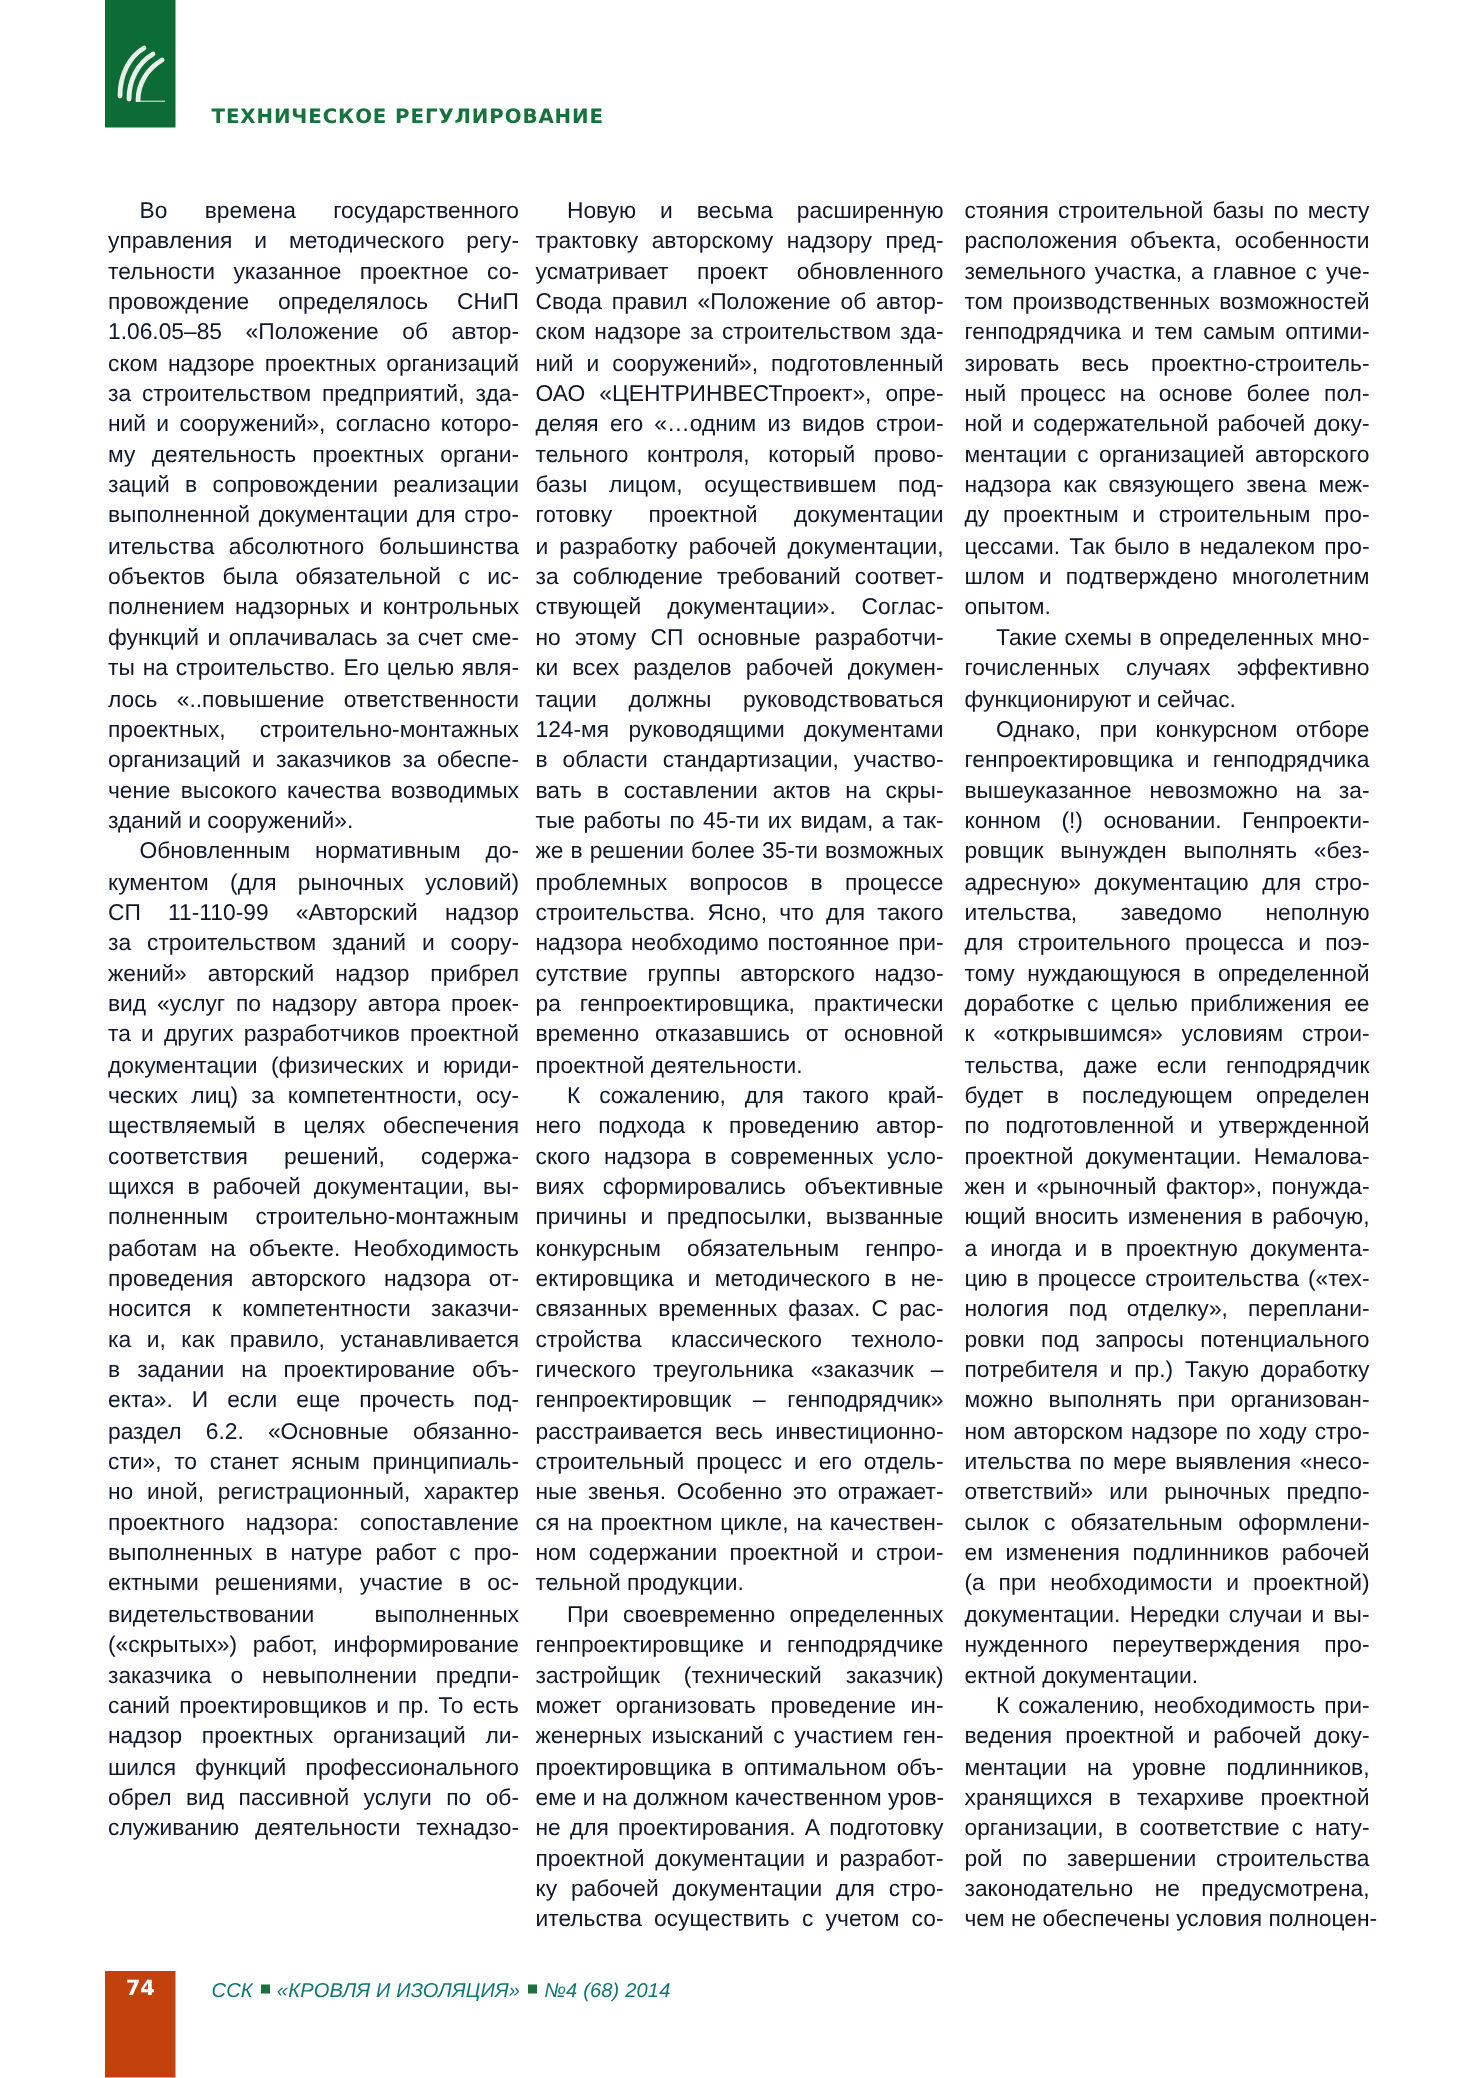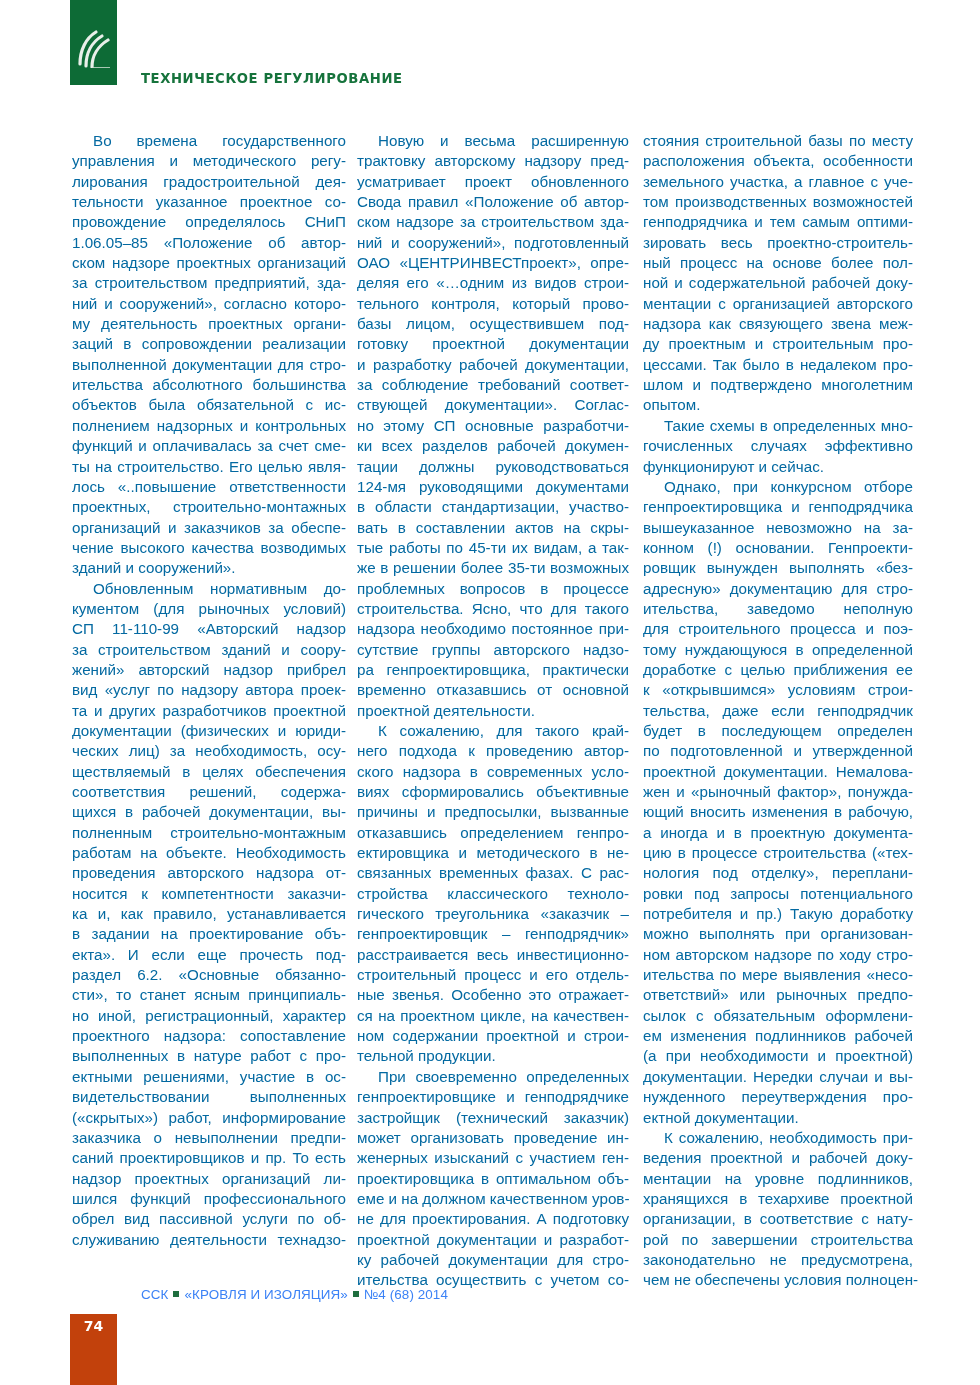--- a/index.html
+++ b/index.html
@@ -3,51 +3,50 @@
 <meta charset="utf-8">
 <style>
   html, body { margin: 0; padding: 0; background: #ffffff; }
   body { width: 980px; height: 1385px; position: relative; overflow: hidden;
          font-family: "Liberation Sans", sans-serif; color: #1c1c1c; }
   .top-bar { position: absolute; left: 70px; top: 0; width: 47px; height: 85px; background: #0d6b36; }
   .top-bar svg { position: absolute; left: 6px; top: 28px; }
   .section-title { position: absolute; left: 141px; top: 71px; font-family: "DejaVu Sans", sans-serif;
                    font-weight: bold; font-size: 13.2px; letter-spacing: 0.6px; color: #16733c; }
   .columns { position: absolute; top: 131px; left: 0; width: 980px; }
-  .col { position: absolute; top: 0; font-size: 15.2px; line-height: 20.35px; color: #0369a1; }
+  .col { position: absolute; top: 0; font-size: 15.2px; line-height: 20.35px; color: #0f172a; }
   .col-1 { left: 72px; width: 274px; }
   .col-2 { left: 357px; width: 272px; }
   .col-3 { left: 643px; width: 270px; }
   .line { display: block; white-space: nowrap; text-align: justify; text-align-last: justify; height: 20.35px; overflow: visible; }
   .line.last { text-align-last: left; }
   .line.indent { padding-left: 21px; }
   .bottom-bar { position: absolute; left: 70px; top: 1314px; width: 47px; height: 71px; background: #c2410c; }
   .page-number { position: absolute; left: 0; top: 4px; width: 47px; text-align: center; color: #fff;
                  font-family: "DejaVu Sans", sans-serif; font-weight: bold; font-size: 14px; }
-  .footer-text { position: absolute; left: 141px; top: 1287px; font-size: 13.4px; color: #3b82f6; letter-spacing: 0.1px; }
+  .footer-text { position: absolute; left: 141px; top: 1319px; font-size: 13.4px; color: #0f766e; letter-spacing: 0.1px; font-style: italic; }
   .footer-sep { display: inline-block; width: 6px; height: 6px; background: #1f6e3e; margin: 0 5px; vertical-align: 2px; }
 </style>
 </head>
 <body>
 
 <div class="top-bar">
   <svg width="36" height="40" viewBox="0 0 36 40">
     <path d="M4 36 C4 22 10 10 20 4" stroke="#e8efe9" stroke-width="3.2" fill="none" stroke-linecap="round"></path>
     <path d="M10 38 C10 25 16 14 26 8" stroke="#e8efe9" stroke-width="3.2" fill="none" stroke-linecap="round"></path>
     <path d="M16 39 C16 28 22 18 32 12" stroke="#e8efe9" stroke-width="3.2" fill="none" stroke-linecap="round"></path>
     <line x1="16" y1="39.5" x2="34" y2="39.5" stroke="#cfe0d3" stroke-width="0.8"></line>
   </svg>
 </div>
 <div class="section-title">ТЕХНИЧЕСКОЕ РЕГУЛИРОВАНИЕ</div>
 
 <div class="columns">
   <div class="col col-1">
       <span class="line indent">Во времена государственного</span>
       <span class="line">управления и методического регу-</span>
-      <span class="line">лирования градостроительной дея-</span>
       <span class="line">тельности указанное проектное со-</span>
       <span class="line">провождение определялось СНиП</span>
       <span class="line">1.06.05–85 «Положение об автор-</span>
       <span class="line">ском надзоре проектных организаций</span>
       <span class="line">за строительством предприятий, зда-</span>
       <span class="line">ний и сооружений», согласно которо-</span>
       <span class="line">му деятельность проектных органи-</span>
       <span class="line">заций в сопровождении реализации</span>
       <span class="line">выполненной документации для стро-</span>
       <span class="line">ительства абсолютного большинства</span>
@@ -61,21 +60,21 @@
       <span class="line">чение высокого качества возводимых</span>
       <span class="line last">зданий и сооружений».</span>
       <span class="line indent">Обновленным нормативным до-</span>
       <span class="line">кументом (для рыночных условий)</span>
       <span class="line">СП 11-110-99 «Авторский надзор</span>
       <span class="line">за строительством зданий и соору-</span>
       <span class="line">жений» авторский надзор прибрел</span>
       <span class="line">вид «услуг по надзору автора проек-</span>
       <span class="line">та и других разработчиков проектной</span>
       <span class="line">документации (физических и юриди-</span>
-      <span class="line">ческих лиц) за необходимость, осу-</span>
+      <span class="line">ческих лиц) за компетентности, осу-</span>
       <span class="line">ществляемый в целях обеспечения</span>
       <span class="line">соответствия решений, содержа-</span>
       <span class="line">щихся в рабочей документации, вы-</span>
       <span class="line">полненным строительно-монтажным</span>
       <span class="line">работам на объекте. Необходимость</span>
       <span class="line">проведения авторского надзора от-</span>
       <span class="line">носится к компетентности заказчи-</span>
       <span class="line">ка и, как правило, устанавливается</span>
       <span class="line">в задании на проектирование объ-</span>
       <span class="line">екта». И если еще прочесть под-</span>
@@ -122,21 +121,21 @@
       <span class="line">надзора необходимо постоянное при-</span>
       <span class="line">сутствие группы авторского надзо-</span>
       <span class="line">ра генпроектировщика, практически</span>
       <span class="line">временно отказавшись от основной</span>
       <span class="line last">проектной деятельности.</span>
       <span class="line indent">К сожалению, для такого край-</span>
       <span class="line">него подхода к проведению автор-</span>
       <span class="line">ского надзора в современных усло-</span>
       <span class="line">виях сформировались объективные</span>
       <span class="line">причины и предпосылки, вызванные</span>
-      <span class="line">отказавшись определением генпро-</span>
+      <span class="line">конкурсным обязательным генпро-</span>
       <span class="line">ектировщика и методического в не-</span>
       <span class="line">связанных временных фазах. С рас-</span>
       <span class="line">стройства классического техноло-</span>
       <span class="line">гического треугольника «заказчик –</span>
       <span class="line">генпроектировщик – генподрядчик»</span>
       <span class="line">расстраивается весь инвестиционно-</span>
       <span class="line">строительный процесс и его отдель-</span>
       <span class="line">ные звенья. Особенно это отражает-</span>
       <span class="line">ся на проектном цикле, на качествен-</span>
       <span class="line">ном содержании проектной и строи-</span>

